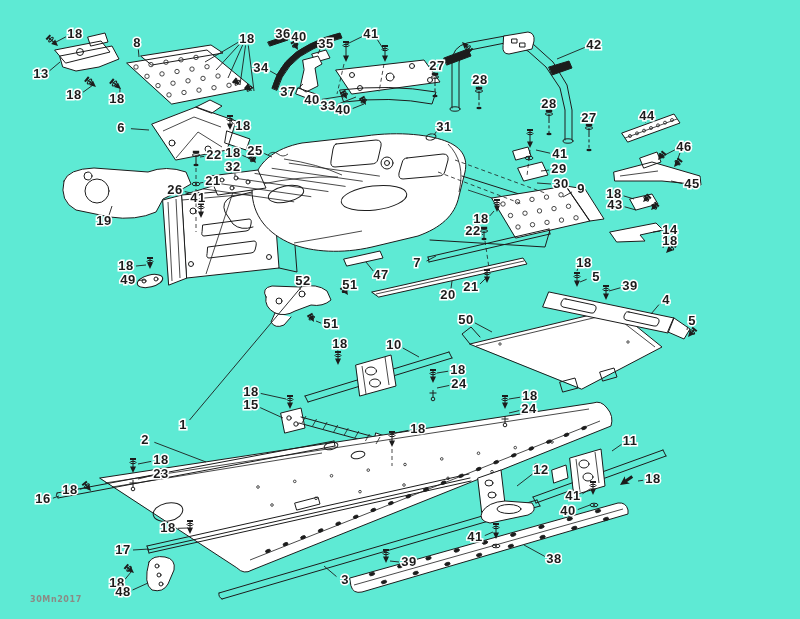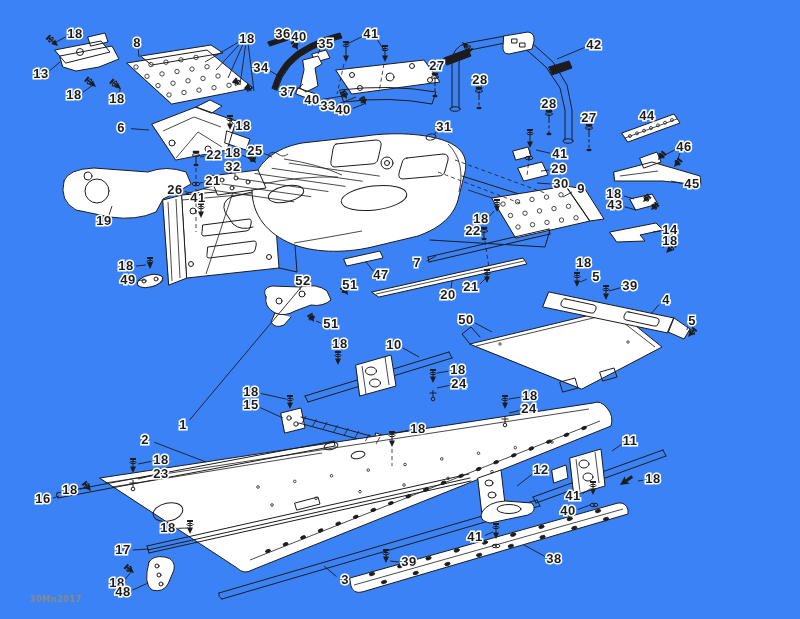--- a/index.html
+++ b/index.html
@@ -1,17 +1,17 @@
 <!DOCTYPE html>
 <html><head>
 <meta charset="utf-8">
 <style>
   html,body{margin:0;padding:0;background:#e8e8e8;}
   .stage{
-    position:relative;width:800px;height:619px;background:#3b82f6;
+    position:relative;width:800px;height:619px;background:#5eead4;
     font-family:"Liberation Sans","DejaVu Sans",sans-serif;overflow:hidden;
   }
   svg{display:block;}
   .part{stroke:#1c1c1c;stroke-width:1;fill:none;stroke-linejoin:round;stroke-linecap:round;}
   .part.solid{fill:#ffffff;}
   .part.dark{fill:#1c1c1c;stroke:#1c1c1c;}
   .thin{stroke:#1c1c1c;stroke-width:.8;fill:none;}
   .dash{stroke:#1c1c1c;stroke-width:.8;fill:none;stroke-dasharray:4 3;}
   #labels text{
     font-family:"Liberation Sans","DejaVu Sans",sans-serif;

